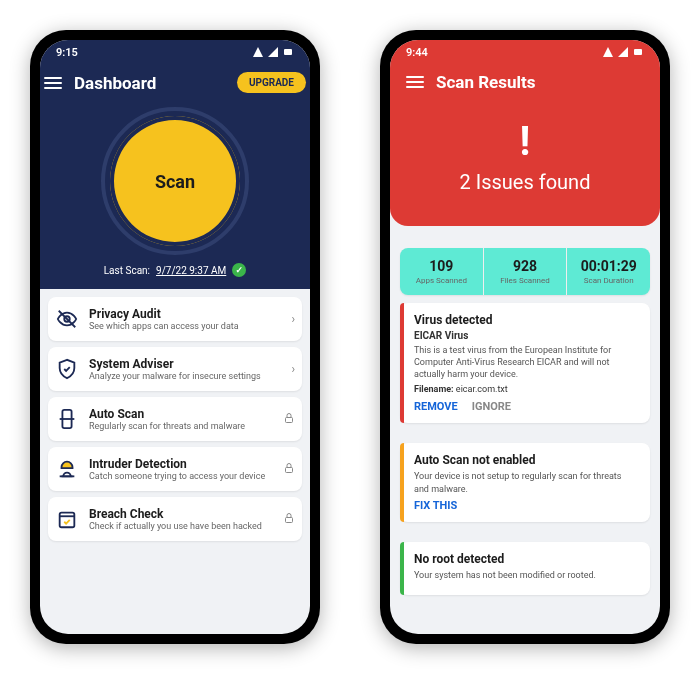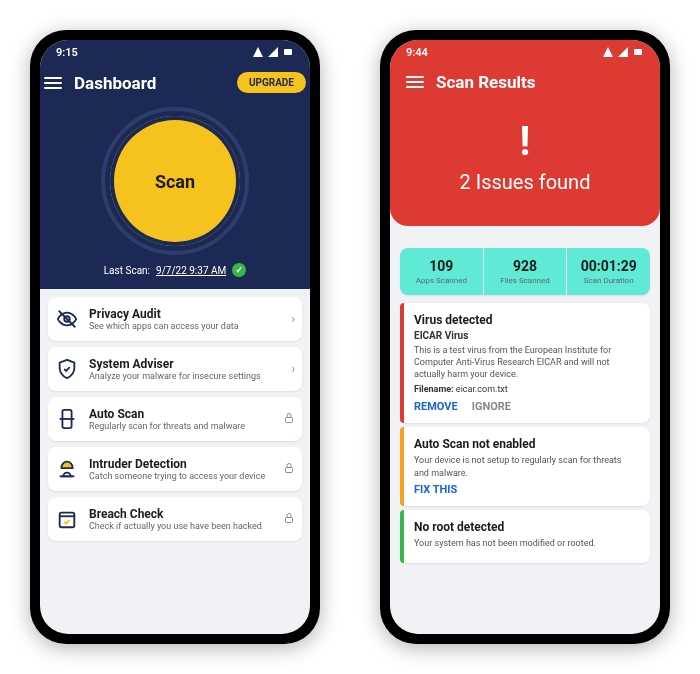--- a/index.html
+++ b/index.html
@@ -160,21 +160,21 @@
   }
   .stat {
     flex: 1;
     text-align: center;
     padding: 10px 4px;
     border-right: 1px solid #eee;
   }
   .stat:last-child { border-right: none; }
   .stat-num { font-size: 14px; font-weight: 700; color: #1c1c1c; }
   .stat-label { font-size: 8px; color: #666; margin-top: 2px; }
-  .result-list { padding: 0 10px; display: flex; flex-direction: column; gap: 4px; }
+  .result-list { padding: 0 10px; display: flex; flex-direction: column; gap: 20px; }
   .result-item {
     background: #fff;
     border-radius: 8px;
     padding: 10px 12px 10px 14px;
     box-shadow: 0 1px 2px rgba(0,0,0,0.08);
     position: relative;
   }
   .result-item::before {
     content: "";
     position: absolute;

